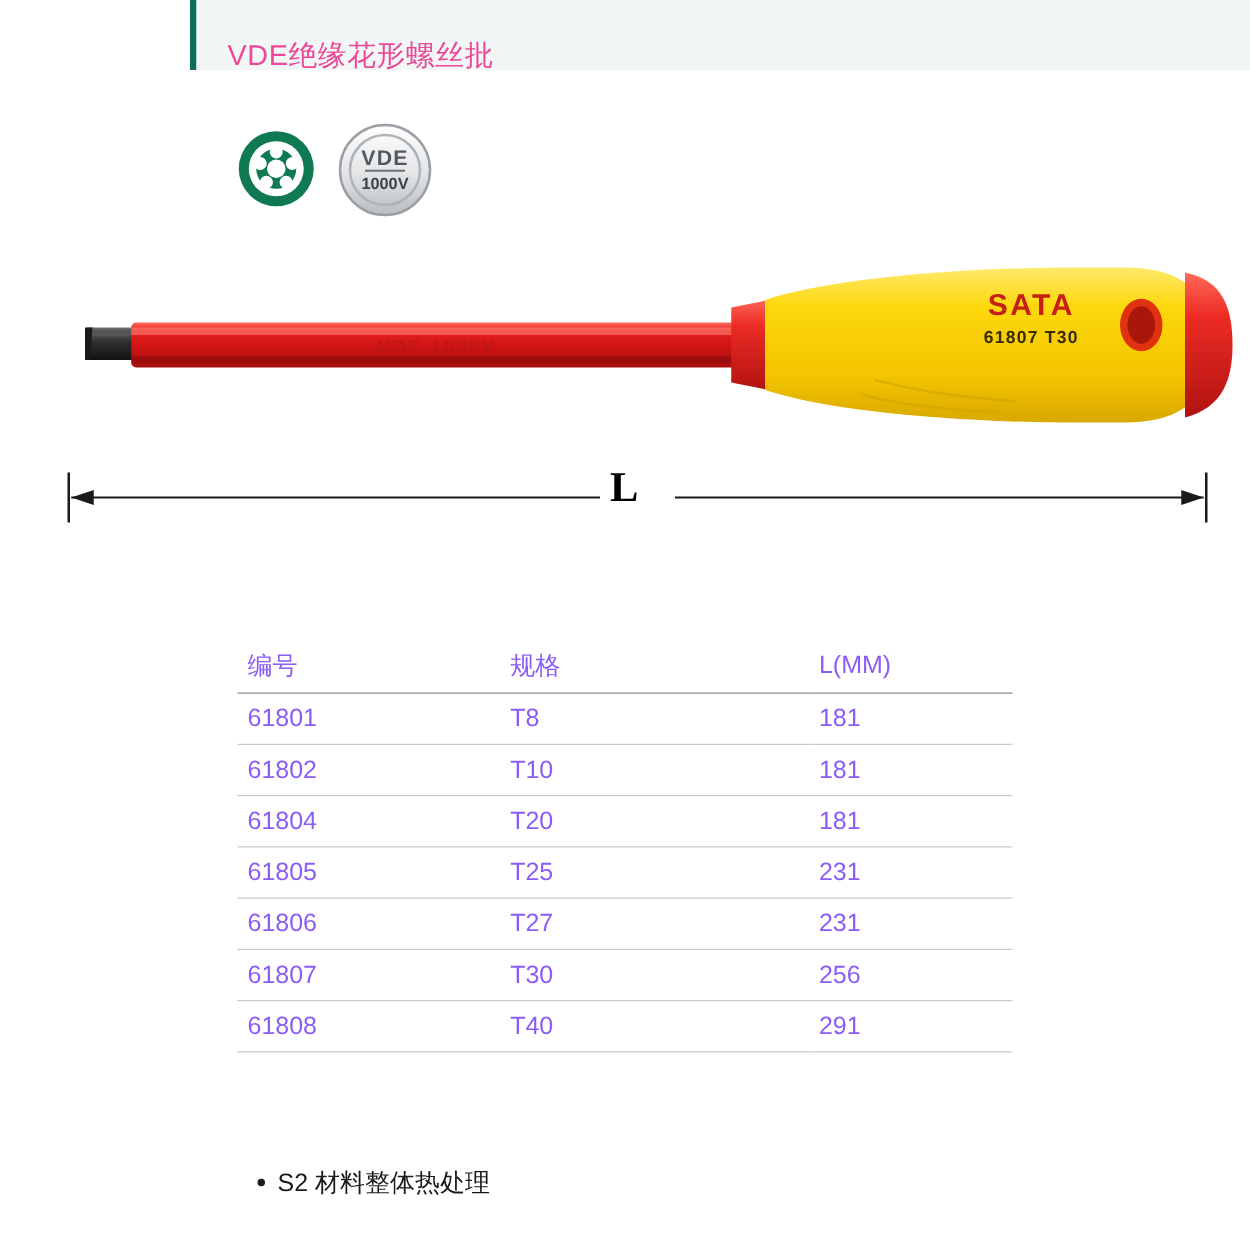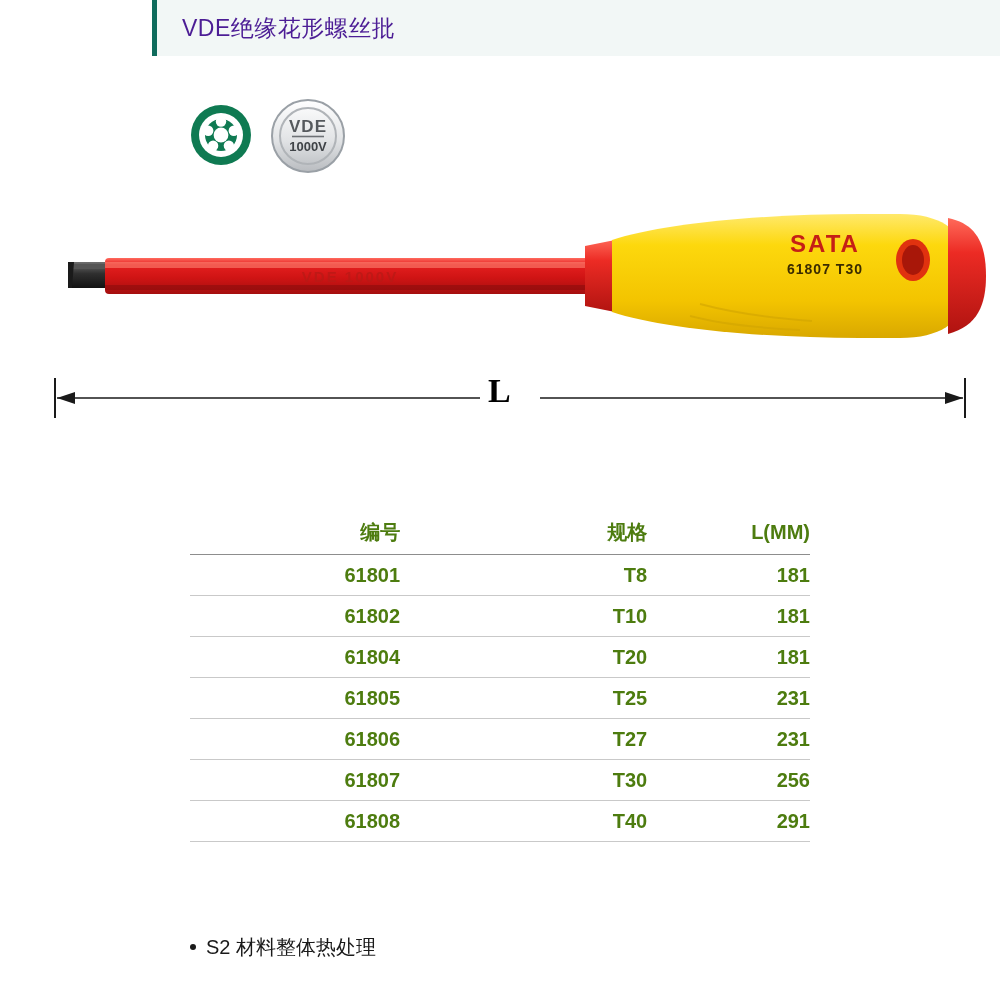--- a/index.html
+++ b/index.html
@@ -31,24 +31,24 @@
     position: absolute;
     left: 152px;
     top: 0px;
     width: 5px;
     height: 56px;
     background: #0f6b5c;
   }
   .title-text {
     position: absolute;
     left: 182px;
-    top: 14px;
+    top: 30px;
     font-size: 23px;
     line-height: 28px;
-    color: #4c1d95;
+    color: #ec4899;
     letter-spacing: 0.5px;
     white-space: nowrap;
   }
 
   
   .badges {
     position: absolute;
     left: 190px;
     top: 98px;
     height: 76px;
@@ -99,38 +99,38 @@
   .spec-table {
     position: absolute;
     left: 190px;
     top: 510px;
     width: 620px;
     border-collapse: collapse;
     font-size: 20px;
   }
   .spec-table th,
   .spec-table td {
-    text-align: right;
+    text-align: left;
     padding: 9px 0 8px 8px;
-    font-weight: bold;
-    color: #4d7c0f;
+    font-weight: normal;
+    color: #8b5cf6;
     border-bottom: 1px solid #c9c9c9;
   }
   .spec-table thead th {
     border-bottom: 1px solid #8d8d8d;
     font-size: 20px;
   }
   .col-code { width: 210px; }
   .col-spec { width: 250px; }
   .col-len  { width: 160px; }
 
   
   .notes {
     position: absolute;
-    left: 188px;
+    left: 204px;
     top: 930px;
     width: 640px;
     font-size: 20px;
     line-height: 34px;
     color: #1a1a1a;
   }
   .notes div {
     white-space: nowrap;
   }
   .bullet-dot {

